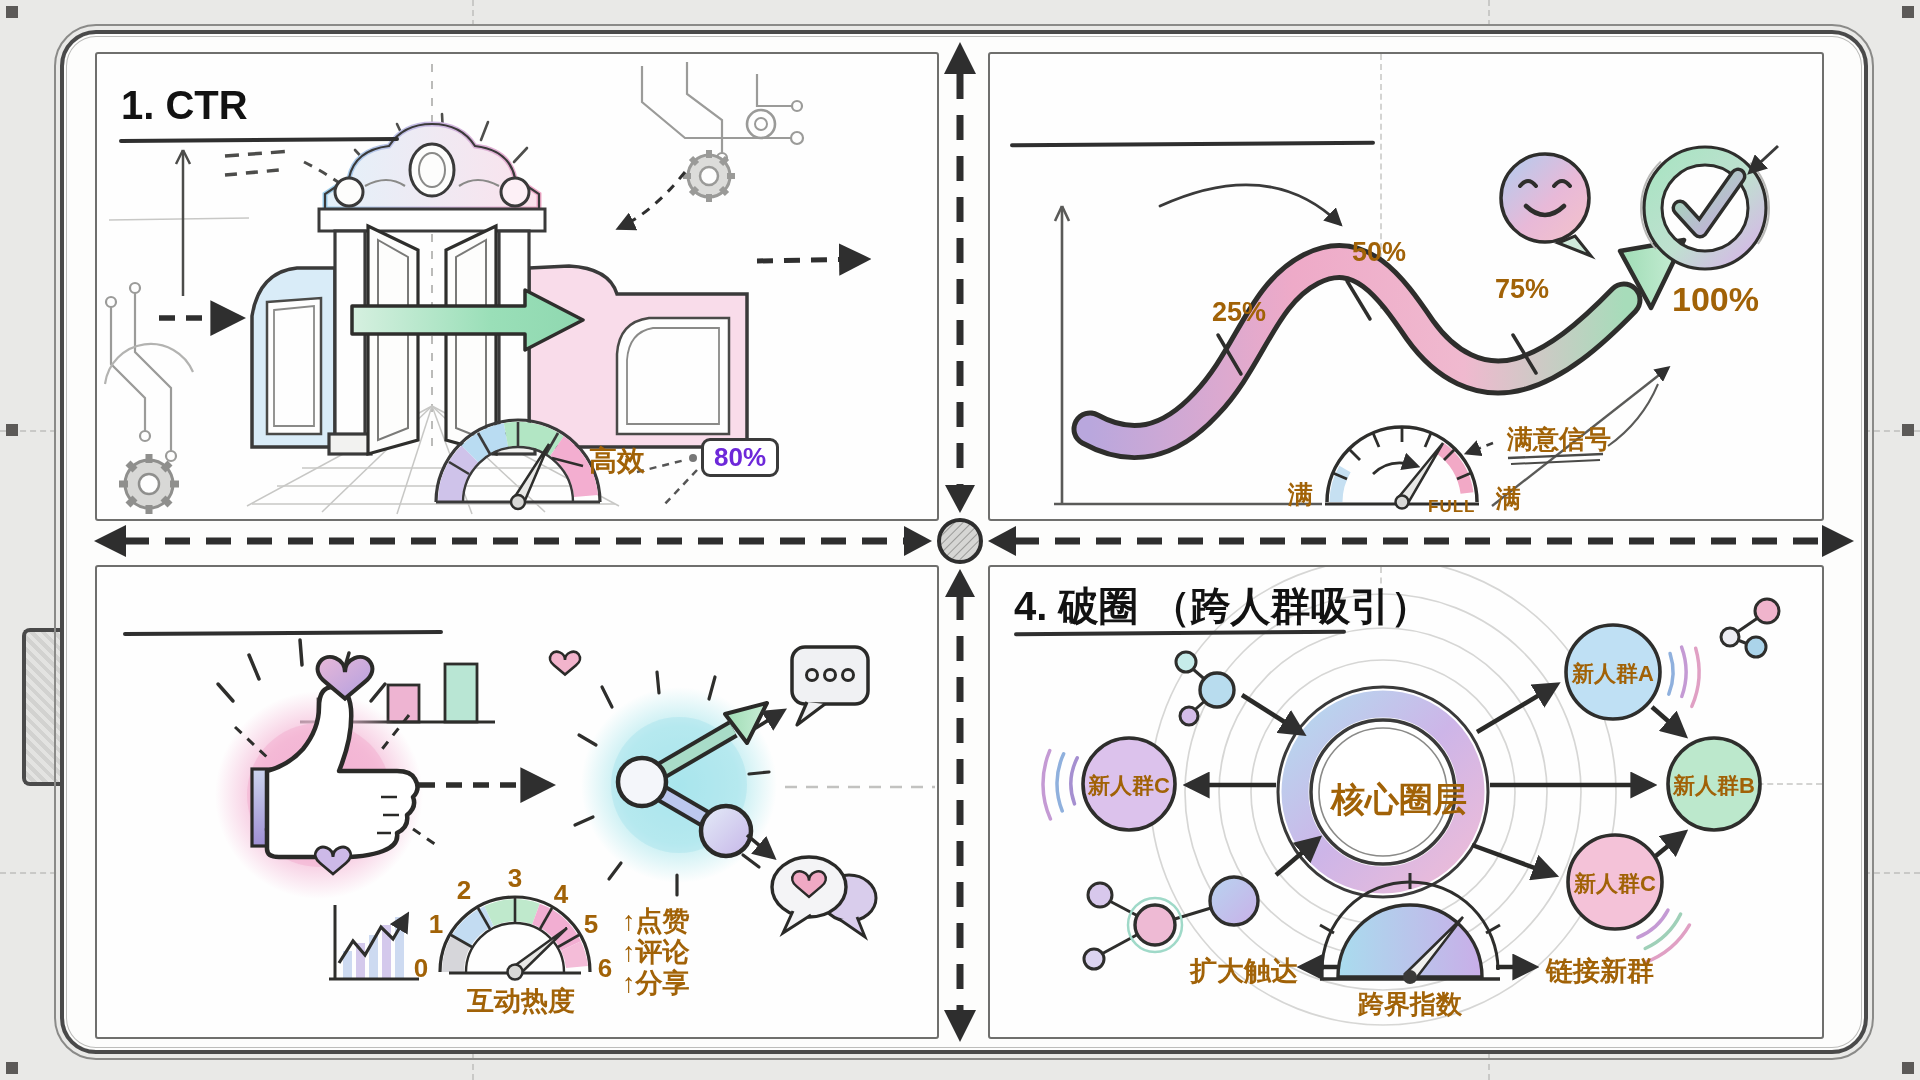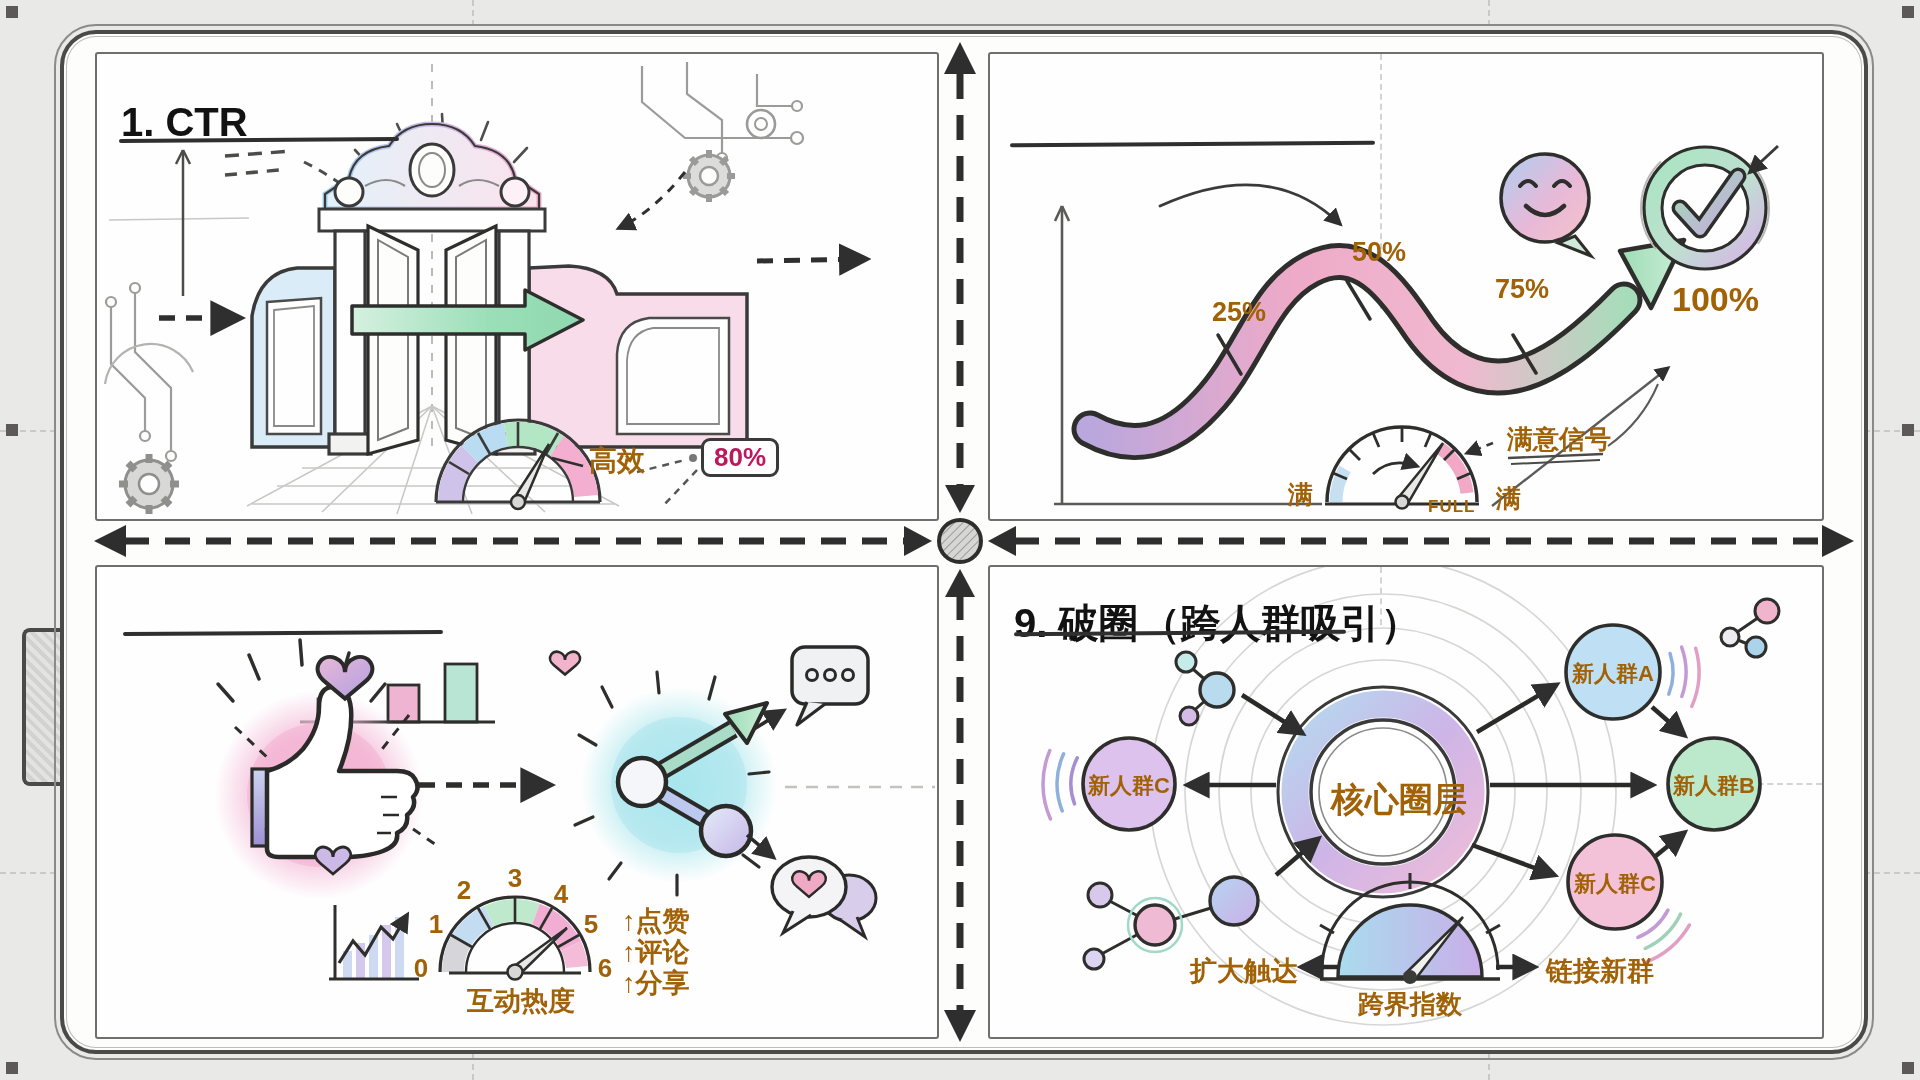--- a/index.html
+++ b/index.html
@@ -9,26 +9,26 @@
   .mark{position:absolute;width:12px;height:12px;background:#5c5a58;z-index:0;}
   .tab{position:absolute;left:22px;top:628px;width:44px;height:150px;z-index:1;
        border:4px solid #4a4a4a;border-right:none;border-radius:8px 0 0 8px;
        background:repeating-linear-gradient(45deg,#e3e3e1 0 4px,#d2d2d0 4px 8px);}
   .frame{position:absolute;left:60px;top:30px;width:1800px;height:1016px;z-index:2;
          background:#fdfdfc;border:4px solid #4a4a4a;border-radius:36px;
          outline:2px solid #8a8a88;outline-offset:4px;
          box-shadow:inset 0 0 0 2px #fdfdfc, inset 0 0 0 3px #bdbdbb;}
   .quad{position:absolute;z-index:3;background:#fefefe;border:2px solid #6f6f6d;border-radius:3px;}
   .quad svg{position:absolute;left:0;top:0;}
-  .q-title{position:absolute;display:flex;gap:2px;font-weight:800;color:#121212;
-           font-size:40px;line-height:1.05;white-space:nowrap;letter-spacing:0px;margin-top:17px;}
+  .q-title{position:absolute;display:flex;gap:12px;font-weight:800;color:#121212;
+           font-size:40px;line-height:1.05;white-space:nowrap;letter-spacing:0px;}
   .rule{position:absolute;height:4px;background:#2f2f2f;border-radius:3px;transform:rotate(-0.4deg);}
   .lbl{position:absolute;font-weight:700;color:#a16207;white-space:nowrap;}
   .badge{position:absolute;border:3px solid #3a3a3a;border-radius:9px;background:#fff;
-         font-weight:800;font-size:26px;padding:1px 10px;color:#be185d;}
+         font-weight:800;font-size:26px;padding:1px 10px;color:#6d28d9;}
   .guide{position:absolute;border-left:2px dashed #d4d4d2;}
   .hguide{position:absolute;border-top:2px dashed #d4d4d2;}
   .axes{position:absolute;left:0;top:0;z-index:4;pointer-events:none;}
   .ctr{text-align:center;}
 </style>
 </head>
 <body>
 
 <div class="bgline" style="left:472px;top:0;height:1080px;border-left:2px dashed #c9c9c7;"></div>
 <div class="bgline" style="left:1488px;top:0;height:1080px;border-left:2px dashed #c9c9c7;"></div>
@@ -609,21 +609,21 @@
       <polygon points="473,350 415,407 424,414" fill="#f0f0ee" stroke="#2e2e2c" stroke-width="2.5"></polygon>
       <circle cx="420" cy="410" r="7" fill="#3a3a38"></circle>
     </g>
 
     <g stroke="#2a2a28" stroke-width="4.5">
       <line x1="348" y1="400" x2="312" y2="400" marker-end="url(#m4ah)"></line>
       <line x1="506" y1="400" x2="544" y2="400" marker-end="url(#m4ah)"></line>
     </g>
   </svg>
   <div class="q-title" style="left:24px;top:18px;">
-    <span>9. 破圈</span>
+    <span>4. 破圈</span>
     <span>（跨人群吸引）</span>
   </div>
   <div class="rule" style="left:24px;top:64px;width:332px;"></div>
   <span class="lbl ctr" style="left:341px;top:210px;width:104px;font-size:34px;">核心圈层</span>
   <span class="lbl ctr" style="left:89px;top:204px;width:100px;font-size:22px;">新人群C</span>
   <span class="lbl ctr" style="left:573px;top:92px;width:100px;font-size:22px;">新人群A</span>
   <span class="lbl ctr" style="left:674px;top:204px;width:100px;font-size:22px;">新人群B</span>
   <span class="lbl ctr" style="left:575px;top:302px;width:100px;font-size:22px;">新人群C</span>
   <span class="lbl" style="left:200px;top:386px;font-size:27px;">扩大触达</span>
   <span class="lbl" style="left:556px;top:386px;font-size:27px;">链接新群</span>

